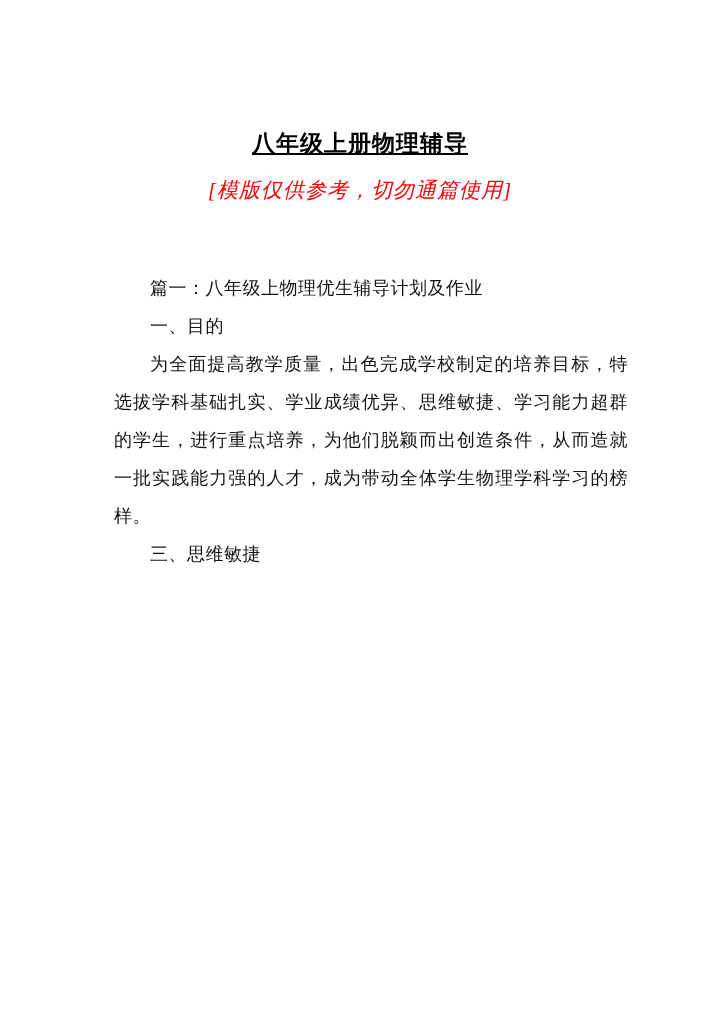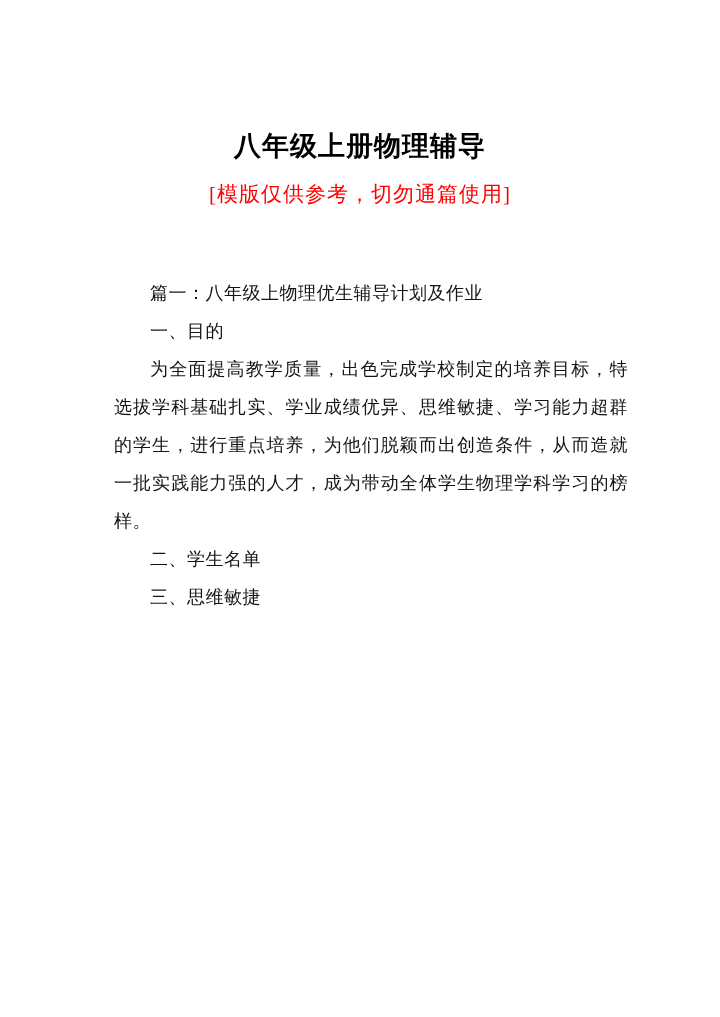--- a/index.html
+++ b/index.html
@@ -12,32 +12,34 @@
     font-family: "Liberation Serif", "DejaVu Serif", serif;
   }
   .page {
     position: absolute;
     inset: 0;
     background: #ffffff;
     padding: 130px 92px 0 92px;
   }
   .doc-title {
     text-align: center;
-    font-size: 27px;
+    font-size: 23px;
     font-weight: bold;
     color: #000000;
     letter-spacing: 1px;
     line-height: 1.2;
+    text-decoration: underline;
   }
   .doc-subtitle {
     text-align: center;
     font-size: 21px;
     margin-top: 20px;
     letter-spacing: 1px;
     line-height: 1.2;
+    font-style: italic;
   }
   .doc-body {
     margin-top: 66px;
     font-size: 18px;
     color: #141414;
   }
   .para {
     text-indent: 2em;
     line-height: 38px;
     text-align: justify;
@@ -50,16 +52,15 @@
 
 <div class="page">
   <h1 class="doc-title">八年级上册物理辅导</h1>
 
   <div class="doc-subtitle" style="color: rgb(255, 0, 0);">[模版仅供参考，切勿通篇使用]</div>
 
   <div class="doc-body" style="color: rgb(20, 20, 20); margin-left: 22px;">
     <p class="para">篇一：八年级上物理优生辅导计划及作业</p>
     <p class="para">一、目的</p>
     <p class="para">为全面提高教学质量，出色完成学校制定的培养目标，特选拔学科基础扎实、学业成绩优异、思维敏捷、学习能力超群的学生，进行重点培养，为他们脱颖而出创造条件，从而造就一批实践能力强的人才，成为带动全体学生物理学科学习的榜样。</p>
-    <p class="para">二、学生名单</p>
     <p class="para">三、思维敏捷</p>
   </div>
 </div>
 
 </body></html>

